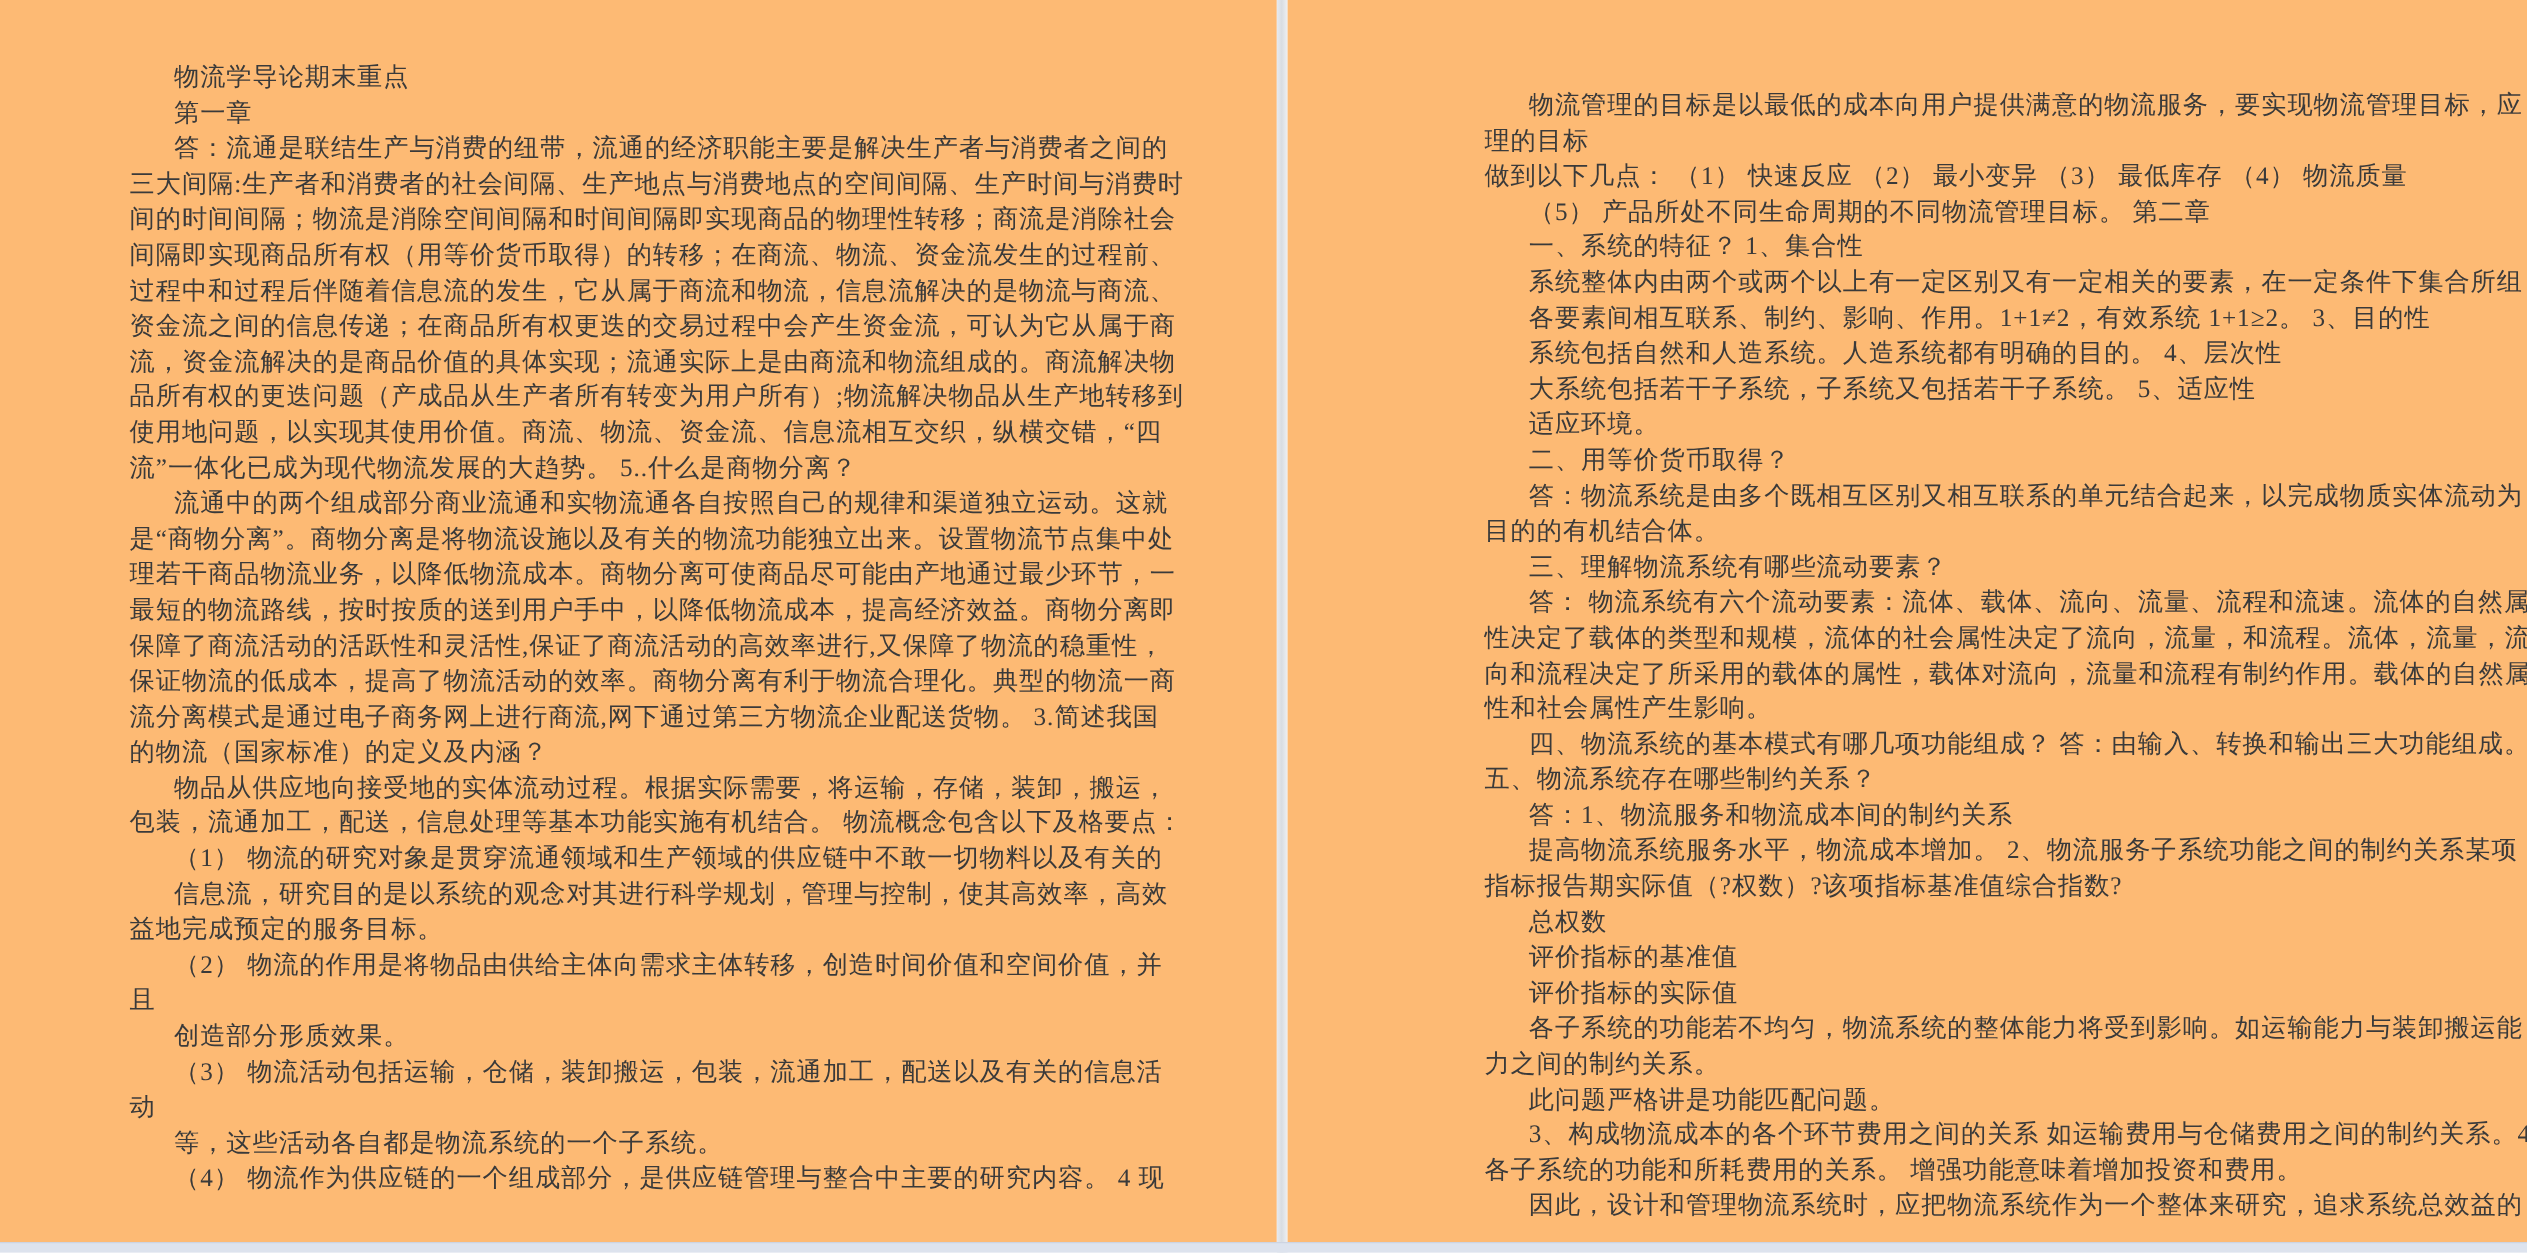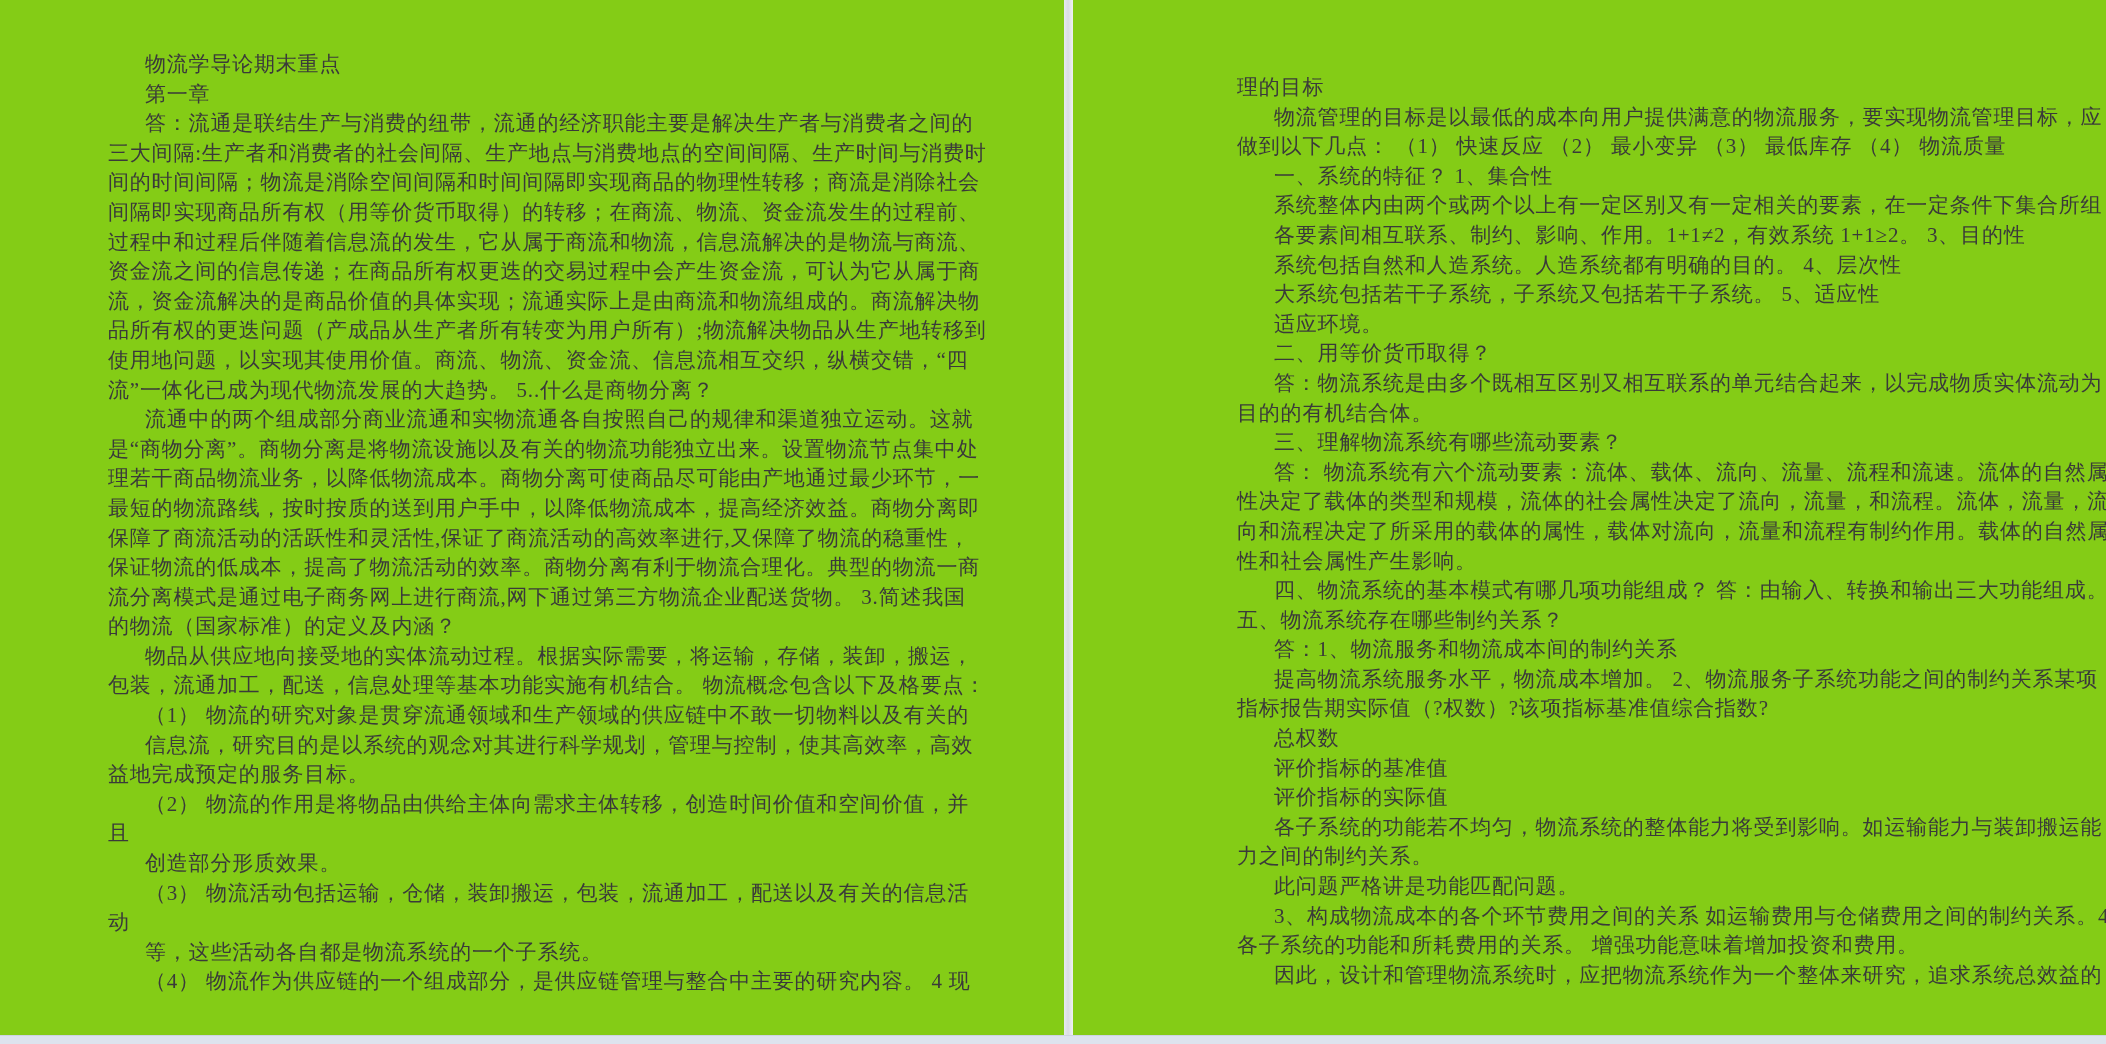--- a/index.html
+++ b/index.html
@@ -14,21 +14,21 @@
   .viewer {
     position: relative;
     width: 2106px;
     height: 1044px;
     background: #fdfdfd;
   }
   .page {
     position: absolute;
     top: 0;
     bottom: 9px;
-    background: #84cc16;
+    background: #fdba74;
     overflow: hidden;
   }
   .page-left {
     left: 0;
     width: 1064px;
   }
   .page-right {
     left: 1073px;
     width: 1033px;
   }
@@ -113,23 +113,24 @@
         <div class="line indent-0">动</div>
         <div class="line indent-1">等，这些活动各自都是物流系统的一个子系统。</div>
         <div class="line indent-1">（4）  物流作为供应链的一个组成部分，是供应链管理与整合中主要的研究内容。 4 现</div>
       </div>
   </div>
 
   <div class="page-divider"></div>
 
   <div class="page page-right">
     <div class="text-block">
+        <div class="line indent-1">物流管理的目标是以最低的成本向用户提供满意的物流服务，要实现物流管理目标，应</div>
         <div class="line indent-0">理的目标</div>
-        <div class="line indent-1">物流管理的目标是以最低的成本向用户提供满意的物流服务，要实现物流管理目标，应</div>
         <div class="line indent-0">做到以下几点：  （1） 快速反应 （2）  最小变异 （3）  最低库存 （4）  物流质量</div>
+        <div class="line indent-1">（5） 产品所处不同生命周期的不同物流管理目标。  第二章</div>
         <div class="line indent-1">一、系统的特征？ 1、集合性</div>
         <div class="line indent-1">系统整体内由两个或两个以上有一定区别又有一定相关的要素，在一定条件下集合所组</div>
         <div class="line indent-1">各要素间相互联系、制约、影响、作用。1+1≠2，有效系统 1+1≥2。  3、目的性</div>
         <div class="line indent-1">系统包括自然和人造系统。人造系统都有明确的目的。  4、层次性</div>
         <div class="line indent-1">大系统包括若干子系统，子系统又包括若干子系统。 5、适应性</div>
         <div class="line indent-1">适应环境。</div>
         <div class="line indent-1">二、用等价货币取得？</div>
         <div class="line indent-1">答：物流系统是由多个既相互区别又相互联系的单元结合起来，以完成物质实体流动为</div>
         <div class="line indent-0">目的的有机结合体。</div>
         <div class="line indent-1">三、理解物流系统有哪些流动要素？</div>

